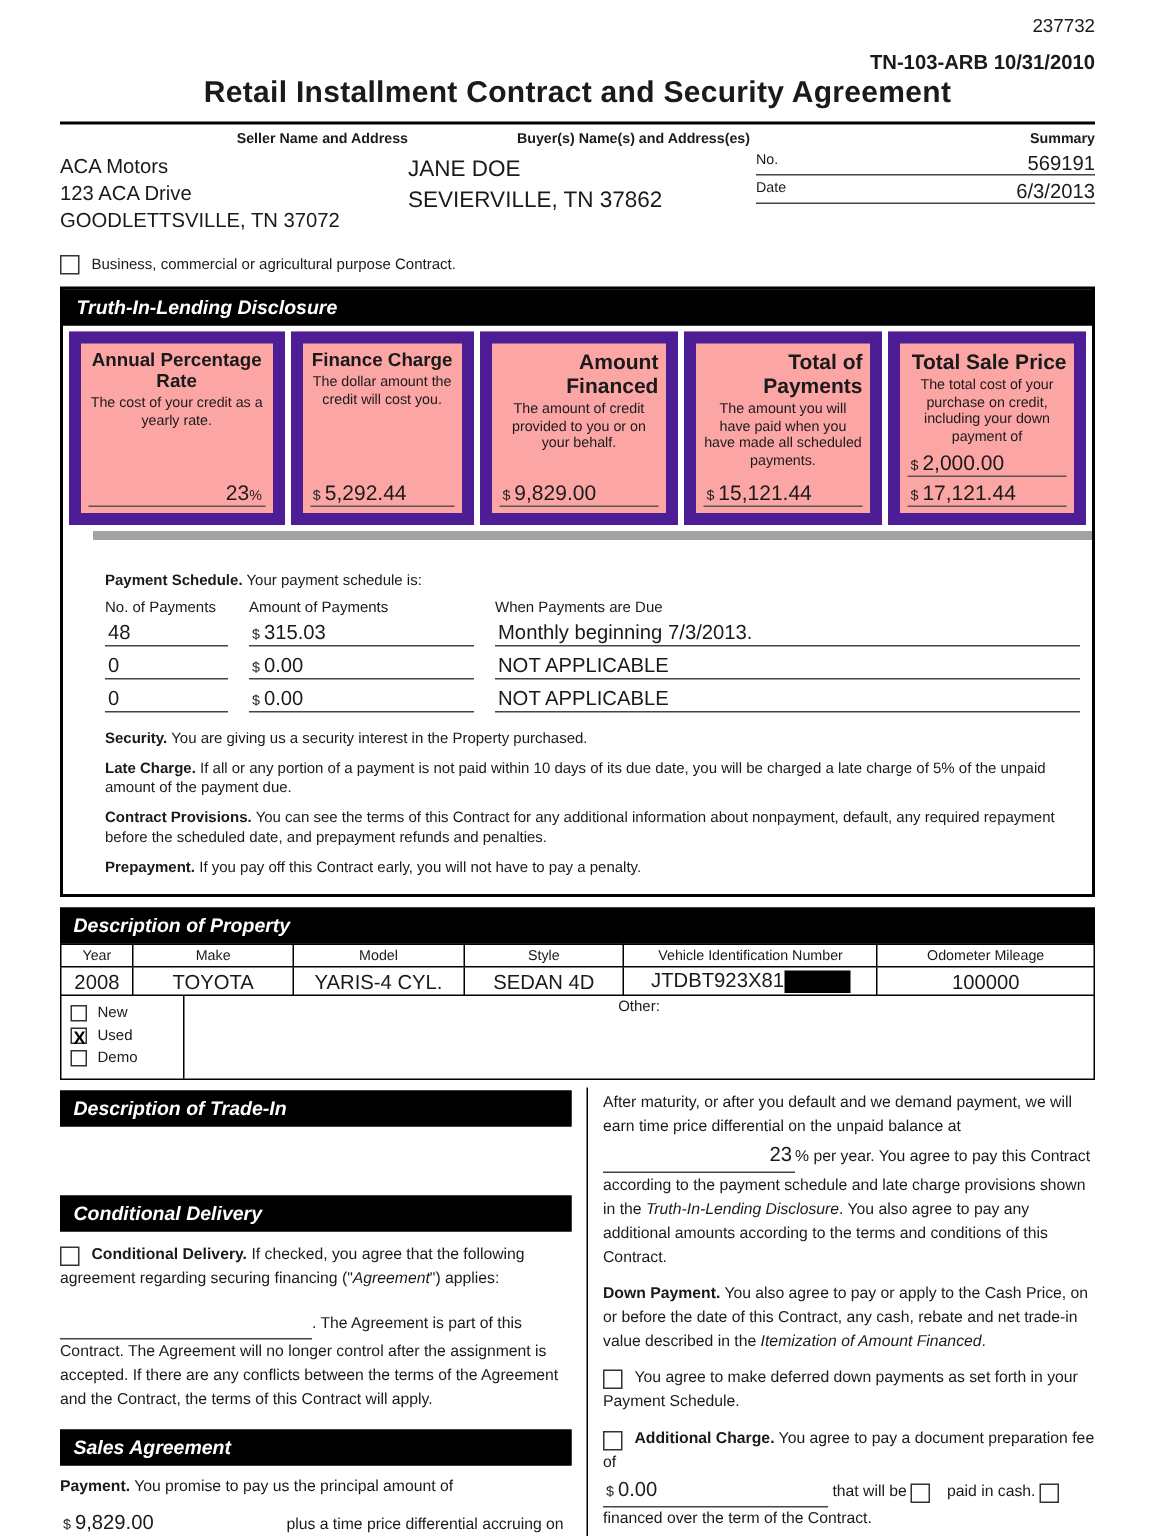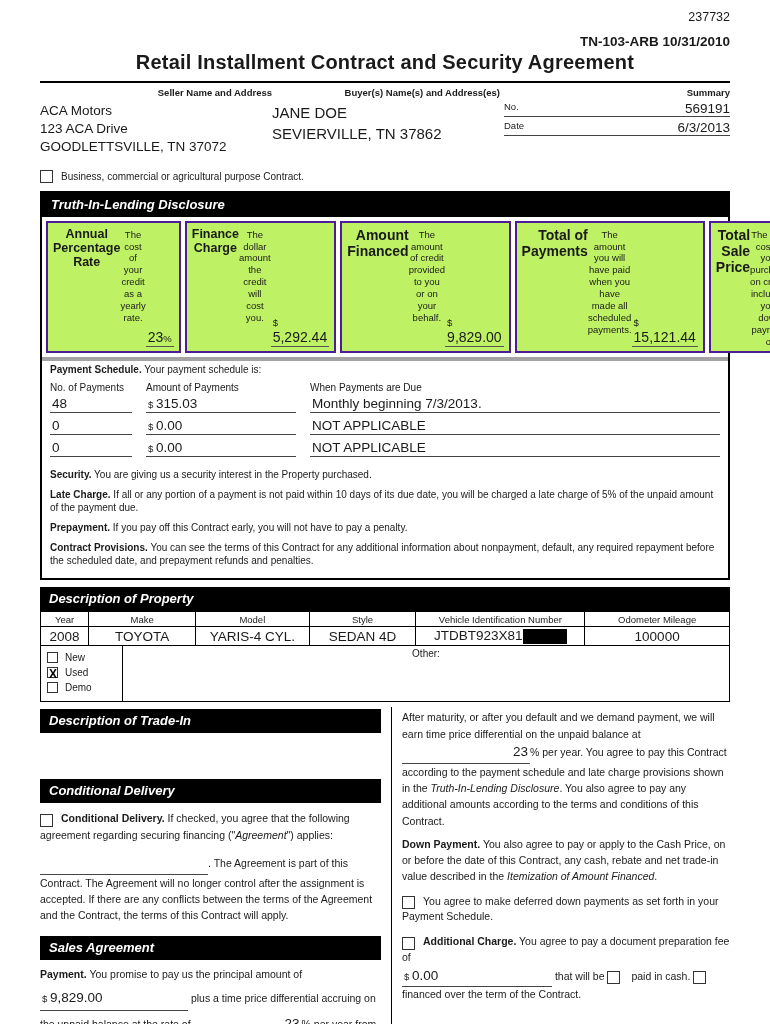--- a/index.html
+++ b/index.html
@@ -38,34 +38,34 @@
   .cb-sm { width: 11px; height: 11px; }
   .purpose-line { margin: 13px 0 8px 0; font-size: 10px; display: flex; align-items: center; gap: 8px; }
 
   
   .bar { background: #000; color: #fff; font-style: italic; font-weight: bold;
          font-size: 13px; padding: 3px 8px 4px 8px; border: 1px solid #000; }
 
   
   .til-wrap { border: 2.5px solid #000; }
   .til-boxes { display: flex; gap: 4px; padding: 4px; }
-  .til-box { border: 2px solid #4c1d95; background: #bef264; flex: 1; padding: 4px 5px;
-             display: flex; flex-direction: row; min-height: 98px; }
+  .til-box { border: 8px solid #4c1d95; background: #fca5a5; flex: 1; padding: 4px 5px;
+             display: flex; flex-direction: column; min-height: 98px; }
   .til-box.w1 { flex: 1.22; } .til-box.w2 { flex: 1.0; } .til-box.w3 { flex: 1.1; }
   .til-box .bt-lg { font-size: 12.5px; font-weight: bold; text-align: center; }
   .til-box .bt-sm { font-size: 14px;   font-weight: bold; text-align: right; }
   .til-box .bd { font-size: 9.5px; text-align: center; margin-top: 2px; line-height: 1.25; }
   .til-val { margin-top: auto; border-bottom: 1px solid #555; font-size: 14px; padding: 0 2px 1px 2px; }
   .til-val .dollar { font-size: 9.5px; }
   .til-val.right { text-align: right; }
   .til-val .pct { font-size: 9.5px; }
   .til-val.mini { margin-top: 2px; margin-bottom: 2px; }
 
   
-  .sched { border-top: 4px solid #a3a3a3; padding: 3px 8px 4px 8px; }
+  .sched { border-top: 6px solid #a3a3a3; padding: 22px 8px 4px 8px; margin-left: 20px; }
   .sched-lead { font-size: 10px; }
   .sched-grid { display: grid; grid-template-columns: 82px 150px 1fr; column-gap: 14px;
                 margin-top: 7px; }
   .sched-h { font-size: 10px; padding-bottom: 2px; }
   .sched-c { font-size: 13.5px; border-bottom: 1px solid #444; padding: 1px 2px 1px 2px; margin-bottom: 4px; }
   .sched-c .dollar { font-size: 9.5px; }
   .til-par { font-size: 10px; line-height: 1.3; margin: 7px 0; }
   .til-par b { font-size: 10px; }
 
   
@@ -187,22 +187,22 @@
         <div class="sched-c"><span class="dollar">$ </span><span>0.00</span></div>
         <div class="sched-c">NOT APPLICABLE</div>
 
         <div class="sched-c">0</div>
         <div class="sched-c"><span class="dollar">$ </span><span>0.00</span></div>
         <div class="sched-c">NOT APPLICABLE</div>
       </div>
 
       <div class="til-par"><b>Security.</b> <span>You are giving us a security interest in the Property purchased.</span></div>
       <div class="til-par"><b>Late Charge.</b> <span>If all or any portion of a payment is not paid within 10 days of its due date, you will be charged a late charge of 5% of the unpaid amount of the payment due.</span></div>
+      <div class="til-par"><b>Contract Provisions.</b> <span>You can see the terms of this Contract for any additional information about nonpayment, default, any required repayment before the scheduled date, and prepayment refunds and penalties.</span></div>
       <div class="til-par"><b>Prepayment.</b> <span>If you pay off this Contract early, you will not have to pay a penalty.</span></div>
-      <div class="til-par"><b>Contract Provisions.</b> <span>You can see the terms of this Contract for any additional information about nonpayment, default, any required repayment before the scheduled date, and prepayment refunds and penalties.</span></div>
     </div>
   </div>
 
   <div class="bar" style="margin-top:7px">Description of Property</div>
   <table class="prop-table">
     <tbody>
         <tr>
       <td class="prop-h" style="width:7%">Year</td>
       <td class="prop-h" style="width:15.5%">Make</td>
       <td class="prop-h" style="width:16.5%">Model</td>

